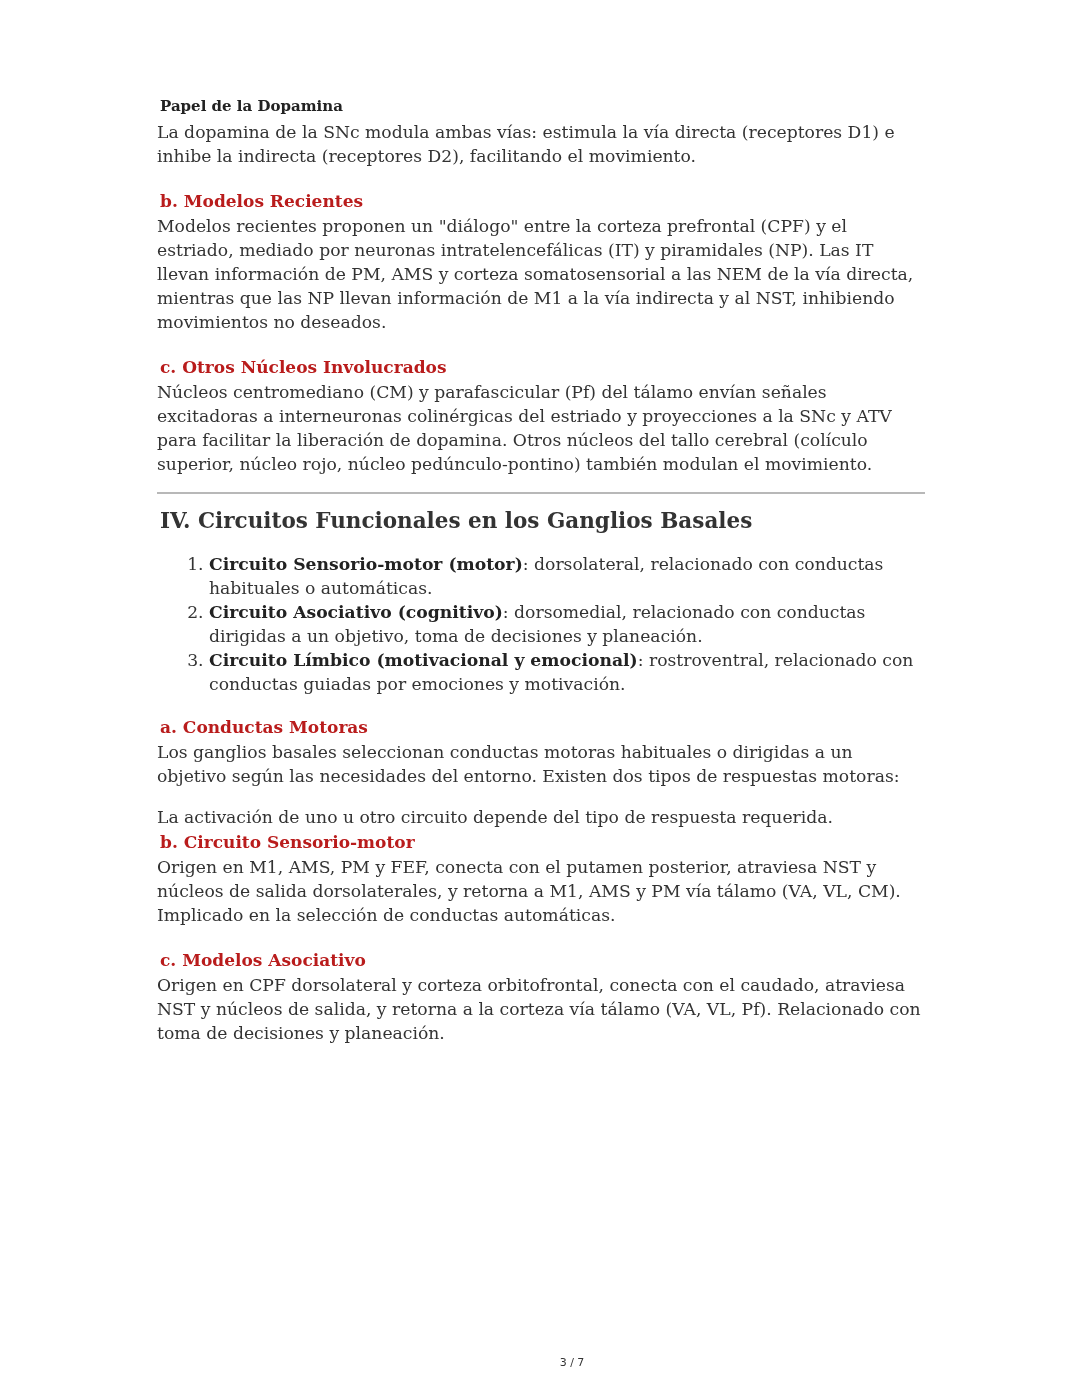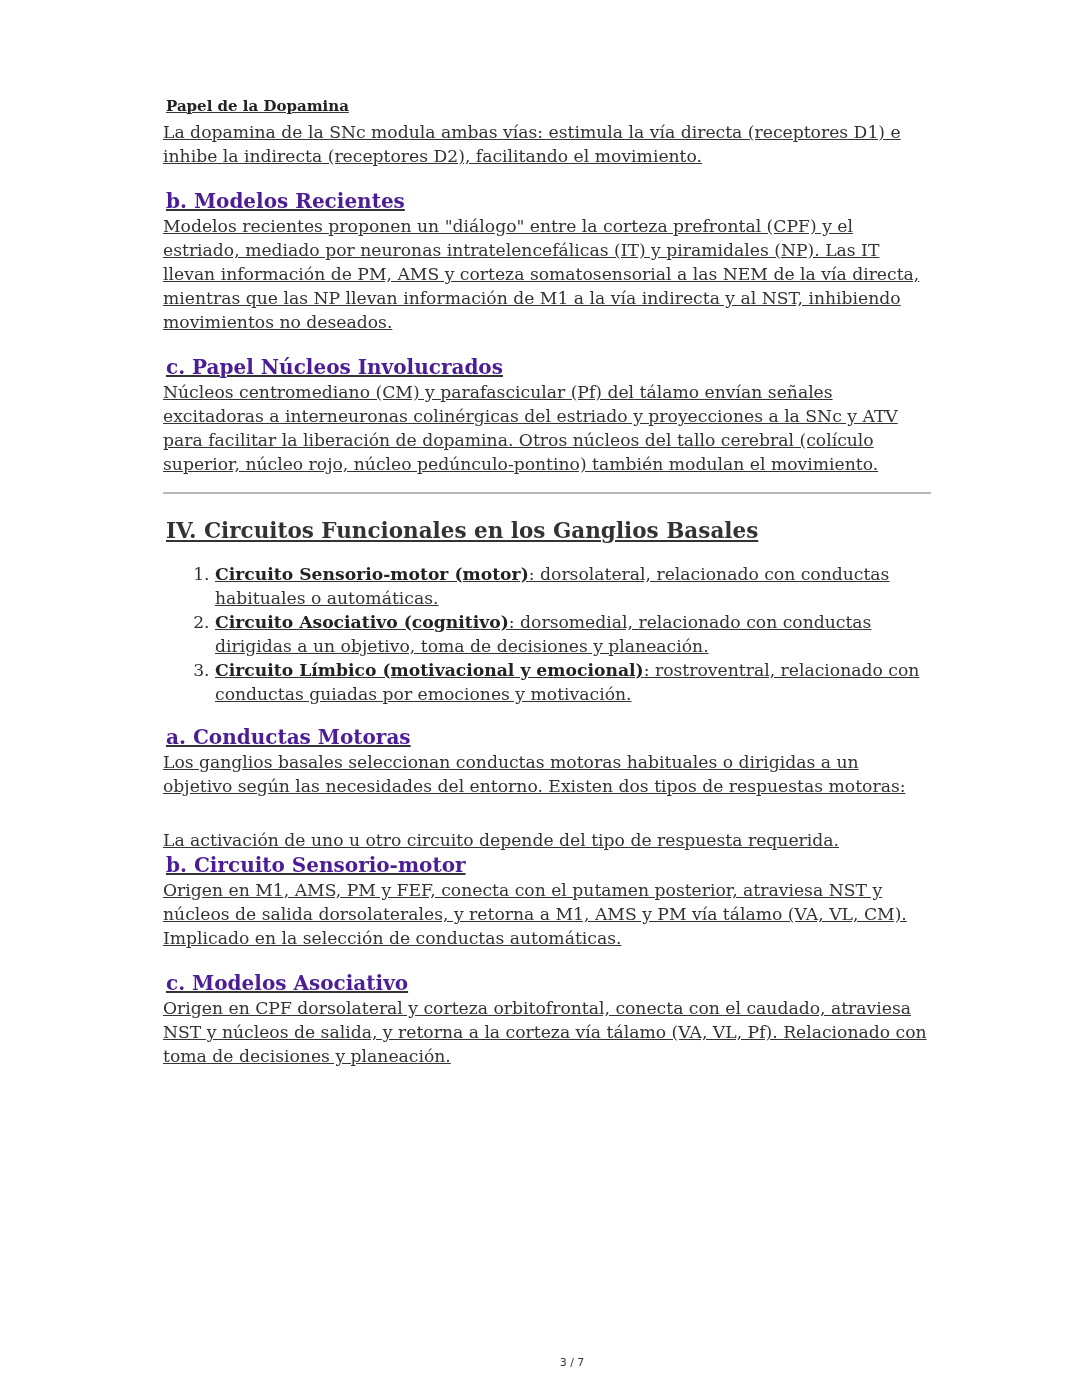--- a/index.html
+++ b/index.html
@@ -2,25 +2,25 @@
 <html><head>
   <meta charset="utf-8">
   <style>
     html, body { margin: 0; padding: 0; background: #ffffff; }
     body {
       width: 1080px; height: 1397px; position: relative; overflow: hidden;
       font-family: "DejaVu Serif", "Liberation Serif", serif;
       color: #333333;
     }
     .page {
-      position: absolute; left: 163px; top: 96px; width: 768px; text-decoration: underline;
+      position: absolute; left: 157px; top: 96px; width: 768px;
     }
     p { margin: 0; font-size: 17.2px; line-height: 24px; color: #333; }
     .h4 { font-size: 15px; font-weight: bold; margin: 0 0 0 3px; line-height: 20px; color: #222; }
-    .h3 { font-size: 20px; font-weight: bold; margin: 0 0 0 3px; line-height: 26px; color: #4c1d95; }
+    .h3 { font-size: 17px; font-weight: bold; margin: 0 0 0 3px; line-height: 26px; color: #b91c1c; }
     .h2 { font-size: 21.5px; font-weight: bold; margin: 0 0 0 3px; line-height: 30px; color: #333; }
     hr.sep { border: none; border-top: 2px solid #b8b8b8; margin: 0; height: 0; }
     ol, ul { margin: 0; padding-left: 52px; font-size: 17.2px; line-height: 24px; }
     ol li, ul li { margin: 0; }
     b { color: #222; text-align: right; }
     .footer {
       position: absolute; top: 1356px; left: 0; width: 1080px; text-align: center;
       font-family: "DejaVu Sans", sans-serif; font-size: 11px; color: #333; padding-left: 32px;
     }
   </style>
@@ -28,38 +28,38 @@
 <body>
 
 <div class="page">
 
   <div class="h4">Papel de la Dopamina</div>
   <p style="margin-top:4px">La dopamina de la SNc modula ambas vías: estimula la vía directa (receptores D1) e inhibe la indirecta (receptores D2), facilitando el movimiento.</p>
 
   <div class="h3" style="margin-top:20px">b. Modelos Recientes</div>
   <p>Modelos recientes proponen un "diálogo" entre la corteza prefrontal (CPF) y el estriado, mediado por neuronas intratelencefálicas (IT) y piramidales (NP). Las IT llevan información de PM, AMS y corteza somatosensorial a las NEM de la vía directa, mientras que las NP llevan información de M1 a la vía indirecta y al NST, inhibiendo movimientos no deseados.</p>
 
-  <div class="h3" style="margin-top:20px">c. Papel Núcleos Involucrados</div>
+  <div class="h3" style="margin-top:20px">c. Otros Núcleos Involucrados</div>
   <p>Núcleos centromediano (CM) y parafascicular (Pf) del tálamo envían señales excitadoras a interneuronas colinérgicas del estriado y proyecciones a la SNc y ATV para facilitar la liberación de dopamina. Otros núcleos del tallo cerebral (colículo superior, núcleo rojo, núcleo pedúnculo-pontino) también modulan el movimiento.</p>
 
   <hr class="sep" style="margin-top:16px">
 
-  <div class="h2" style="margin-top:22px">IV. Circuitos Funcionales en los Ganglios Basales</div>
+  <div class="h2" style="margin-top:12px">IV. Circuitos Funcionales en los Ganglios Basales</div>
 
   <ol style="margin-top:16px">
     <li><b>Circuito Sensorio-motor (motor)</b><span>: dorsolateral, relacionado con conductas habituales o automáticas.</span></li>
     <li><b>Circuito Asociativo (cognitivo)</b><span>: dorsomedial, relacionado con conductas dirigidas a un objetivo, toma de decisiones y planeación.</span></li>
     <li><b>Circuito Límbico (motivacional y emocional)</b><span>: rostroventral, relacionado con conductas guiadas por emociones y motivación.</span></li>
   </ol>
 
   <div class="h3" style="margin-top:18px">a. Conductas Motoras</div>
   <p>Los ganglios basales seleccionan conductas motoras habituales o dirigidas a un objetivo según las necesidades del entorno. Existen dos tipos de respuestas motoras:</p>
 
 
-  <p style="margin-top:30px">La activación de uno u otro circuito depende del tipo de respuesta requerida.</p>
+  <p style="margin-top:17px">La activación de uno u otro circuito depende del tipo de respuesta requerida.</p>
 
   <div class="h3" style="">b. Circuito Sensorio-motor</div>
   <p>Origen en M1, AMS, PM y FEF, conecta con el putamen posterior, atraviesa NST y núcleos de salida dorsolaterales, y retorna a M1, AMS y PM vía tálamo (VA, VL, CM). Implicado en la selección de conductas automáticas.</p>
 
   <div class="h3" style="margin-top:20px">c. Modelos Asociativo</div>
   <p>Origen en CPF dorsolateral y corteza orbitofrontal, conecta con el caudado, atraviesa NST y núcleos de salida, y retorna a la corteza vía tálamo (VA, VL, Pf). Relacionado con toma de decisiones y planeación.</p>
 
 </div>
 
 <div class="footer">3 / 7</div>

